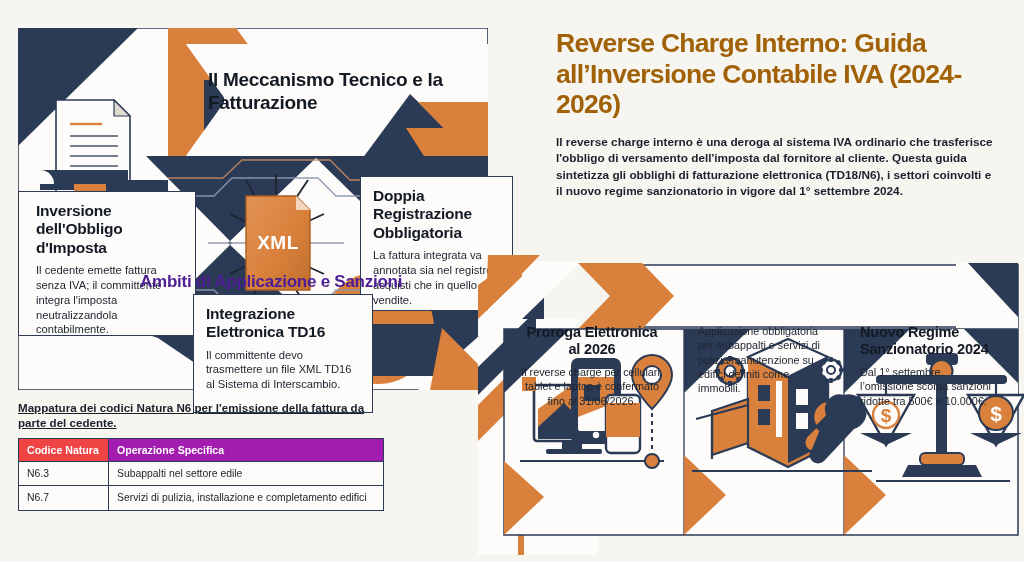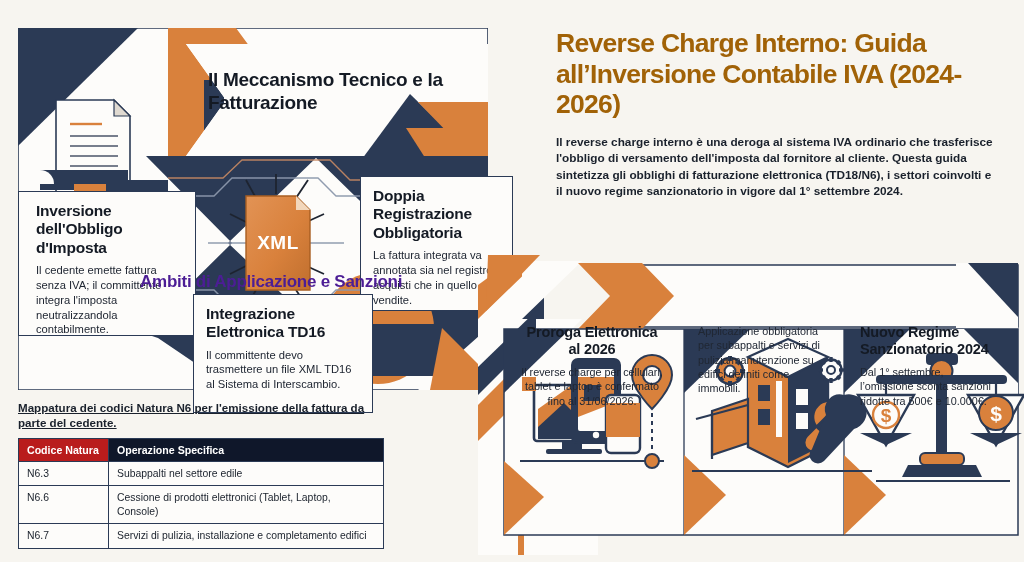--- a/index.html
+++ b/index.html
@@ -98,22 +98,22 @@
     border: 1.2px solid #2B3A55;
     text-align: left;
     vertical-align: top;
   }
   table.natura th {
     font-size: 10.6px;
     font-weight: bold;
     padding: 5px 8px;
     color: #FFFFFF;
   }
-  th.col-code { background: #b91c1c; width: 90px; }
-  th.col-op   { background: #0f172a; }
+  th.col-code { background: #ef4444; width: 90px; }
+  th.col-op   { background: #a21caf; }
   table.natura td {
     font-size: 10.4px;
     line-height: 1.3;
     padding: 5px 8px;
     background: #FDFCFA;
     color: #1A212C;
   }
   td.cell-code { width: 90px; }
 
   
@@ -303,24 +303,20 @@
       <thead>
         <tr>
           <th class="col-code">Codice Natura</th>
           <th class="col-op">Operazione Specifica</th>
         </tr>
       </thead>
       <tbody>
         <tr>
           <td class="cell-code">N6.3</td>
           <td>Subappalti nel settore edile</td>
-        </tr>
-        <tr>
-          <td class="cell-code">N6.6</td>
-          <td>Cessione di prodotti elettronici (Tablet, Laptop, Console)</td>
         </tr>
         <tr>
           <td class="cell-code">N6.7</td>
           <td>Servizi di pulizia, installazione e completamento edifici</td>
         </tr>
       </tbody>
     </table>
   </div>
 
   <div id="intro-block">

